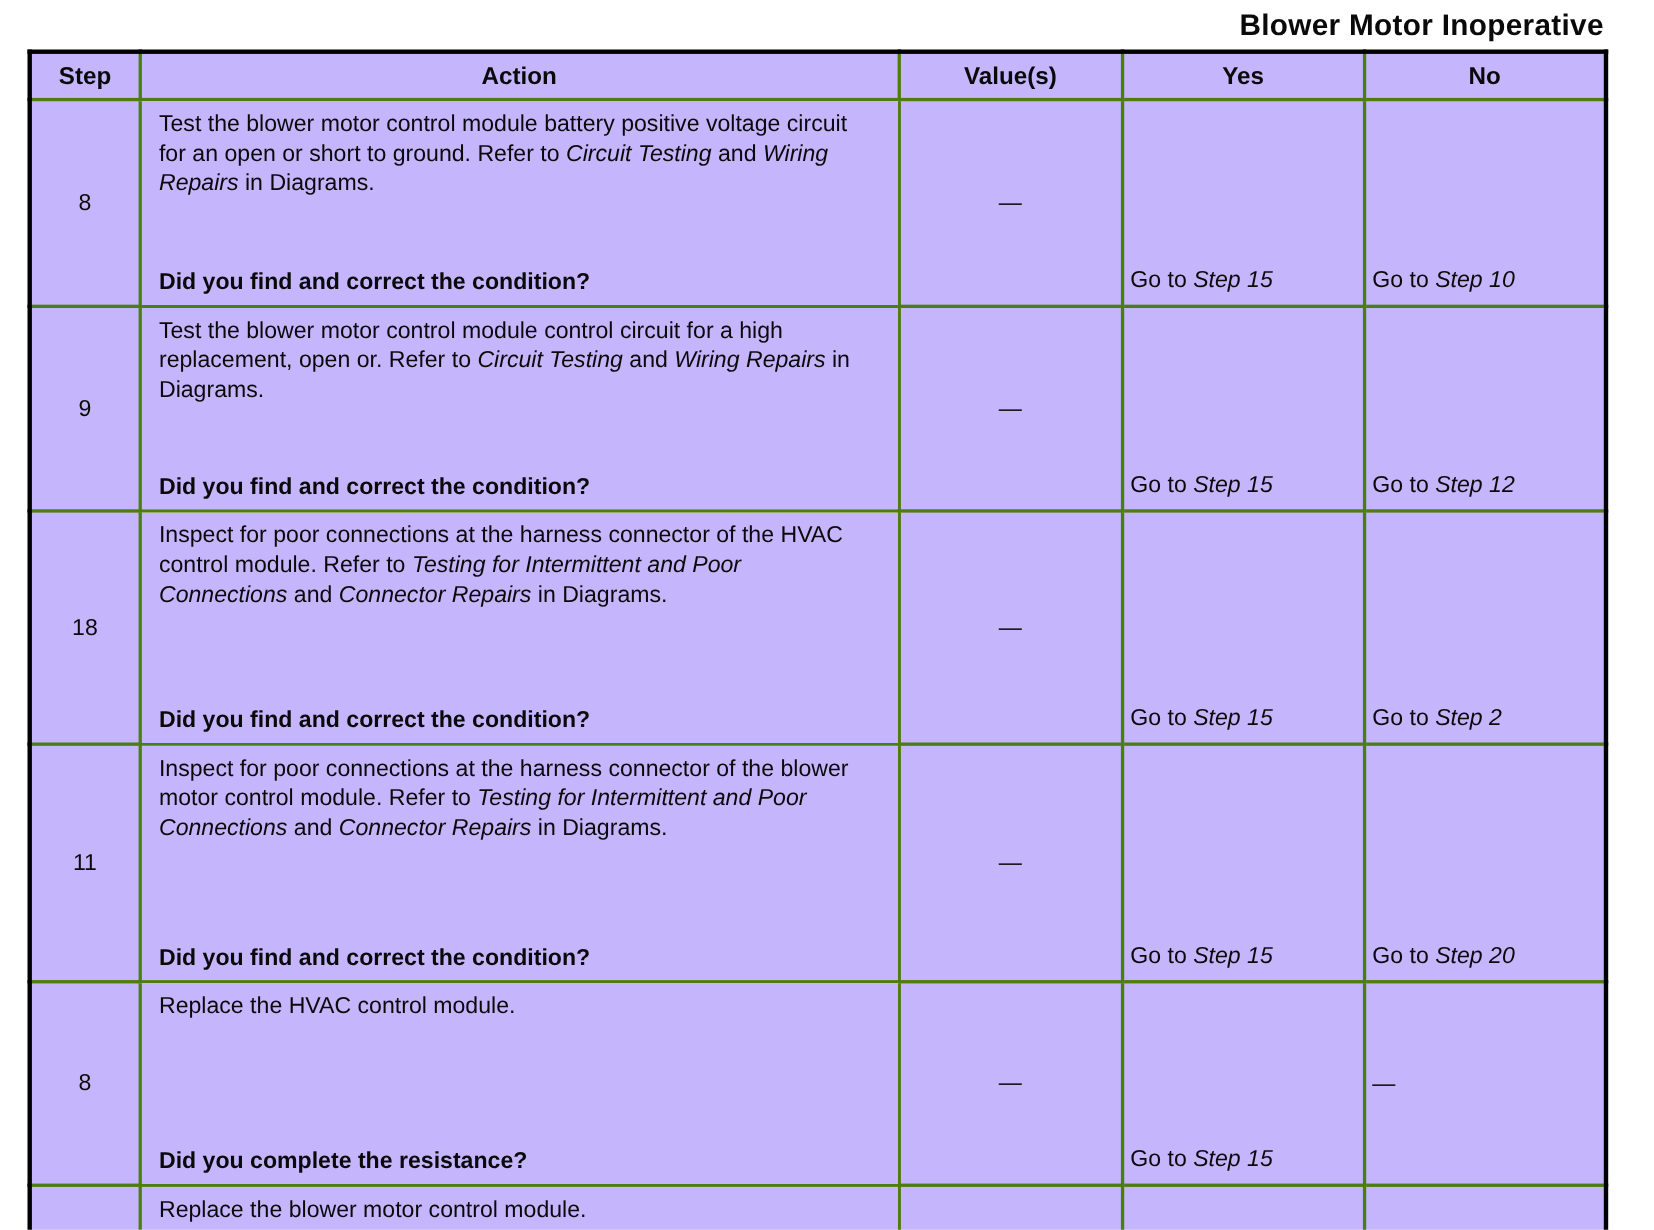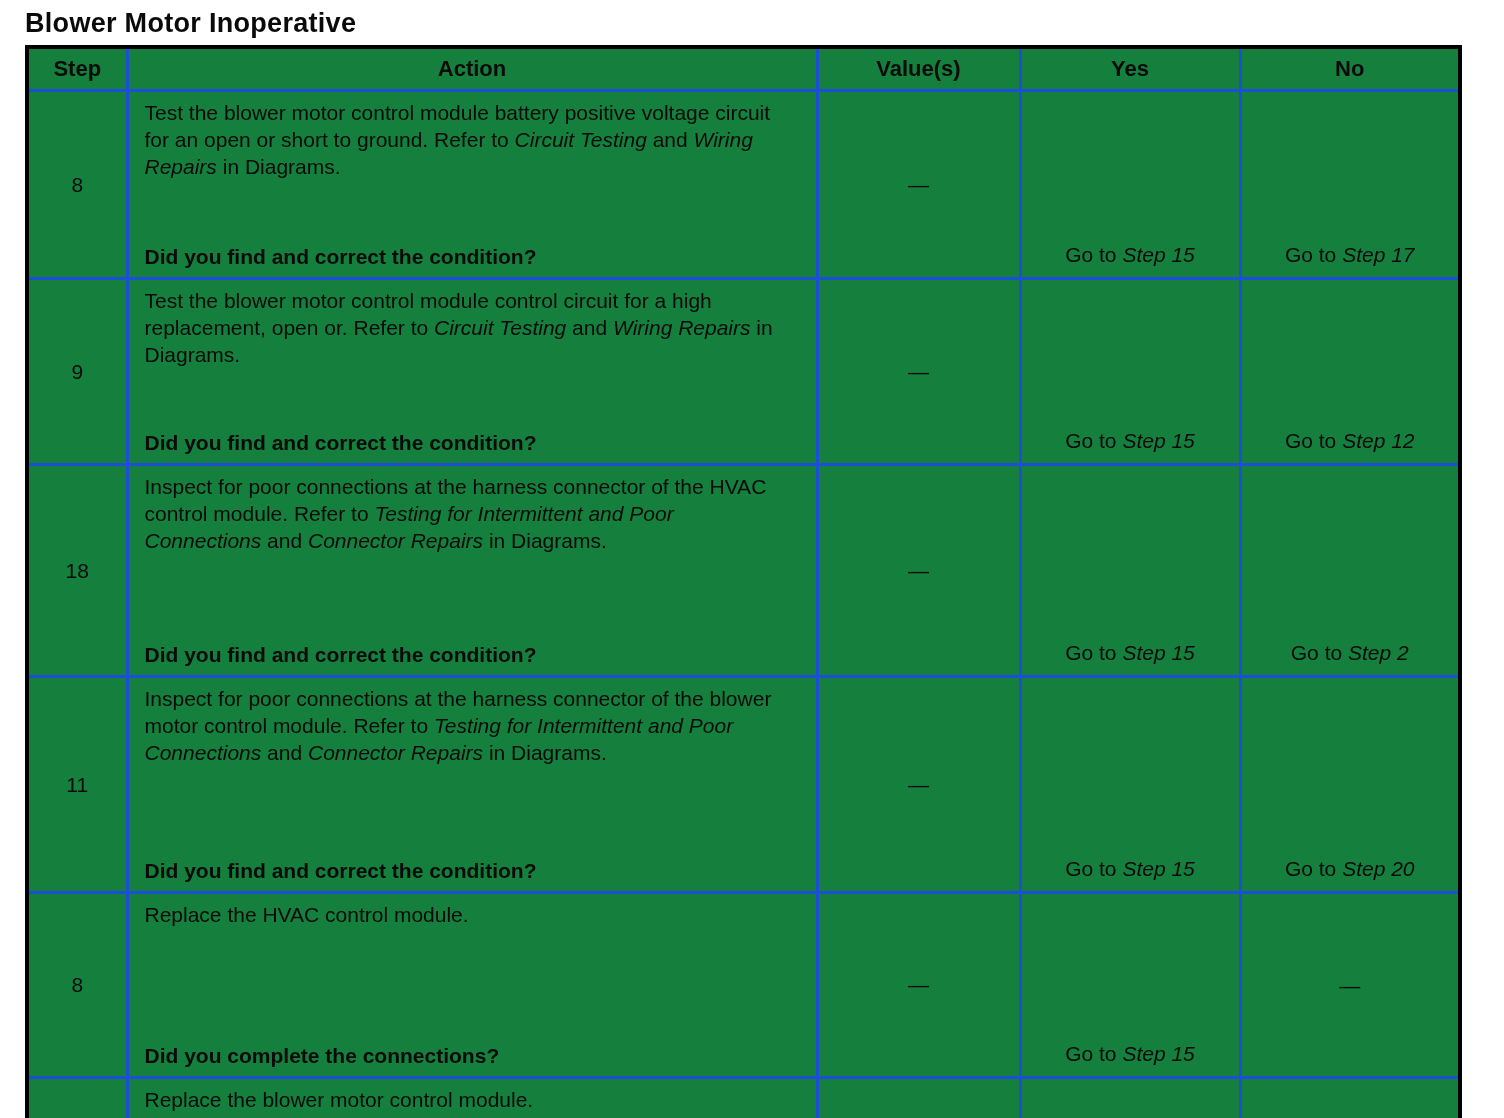--- a/index.html
+++ b/index.html
@@ -10,41 +10,41 @@
   body {
     width: 1504px;
     height: 1118px;
     font-family: "Liberation Sans", sans-serif;
     color: #0a0a0a;
     overflow: hidden;
   }
   .page-title {
     width: 1433px;
     margin: 8px 0 6px 25px;
-    text-align: left;
+    text-align: right;
     font-size: 27px;
     font-weight: bold;
     letter-spacing: 0.3px;
   }
   table.diag-table {
     border-collapse: collapse;
     table-layout: fixed;
     width: 1433px;
     margin-left: 25px;
     border: 4px solid #000;
   }
   col.c-step   { width: 100px; }
   col.c-action { width: 690px; }
   col.c-value  { width: 203px; }
   col.c-yes    { width: 220px; }
   col.c-no     { width: 220px; }
 
   th, td {
-    border: 3px solid #1d4ed8;
-    background: #15803d;
+    border: 3px solid #4d7c0f;
+    background: #c4b5fd;
   }
   th {
     font-size: 22px;
     font-weight: bold;
     text-align: center;
     height: 36px;
     padding: 2px 4px;
   }
   td {
     font-size: 21px;
@@ -82,21 +82,20 @@
     line-height: 27px;
     white-space: nowrap;
     font-weight: bold;
   }
   td.value-cell {
     text-align: center;
     vertical-align: middle;
     padding: 0 6px;
   }
   td.result-cell {
-    text-align: center;
     vertical-align: bottom;
     padding: 0 6px 9px 6px;
     line-height: 27px;
   }
   td.result-cell.dash {
     vertical-align: middle;
     padding-bottom: 0;
   }
   i { font-style: italic; }
 </style>
@@ -124,21 +123,21 @@
   </thead>
   <tbody>
       <tr>
         <td class="step-cell">8</td>
         <td class="action-cell">
           <div class="action-text"><span>Test the blower motor control module battery positive voltage circuit for an open or short to ground. Refer to </span><i>Circuit Testing</i><span> and </span><i>Wiring Repairs</i><span> in Diagrams.</span></div>
           <div class="question">Did you find and correct the condition?</div>
         </td>
         <td class="value-cell">—</td>
         <td class="result-cell"><span>Go to </span><i>Step 15</i></td>
-        <td class="result-cell"><span>Go to </span><i>Step 17</i></td>
+        <td class="result-cell"><span>Go to </span><i>Step 10</i></td>
       </tr>
       <tr>
         <td class="step-cell">9</td>
         <td class="action-cell">
           <div class="action-text"><span>Test the blower motor control module control circuit for a high replacement, open or. Refer to </span><i>Circuit Testing</i><span> and </span><i>Wiring Repairs</i><span> in Diagrams.</span></div>
           <div class="question">Did you find and correct the condition?</div>
         </td>
         <td class="value-cell">—</td>
         <td class="result-cell"><span>Go to </span><i>Step 15</i></td>
         <td class="result-cell"><span>Go to </span><i>Step 12</i></td>
@@ -160,21 +159,21 @@
           <div class="question">Did you find and correct the condition?</div>
         </td>
         <td class="value-cell">—</td>
         <td class="result-cell"><span>Go to </span><i>Step 15</i></td>
         <td class="result-cell"><span>Go to </span><i>Step 20</i></td>
       </tr>
       <tr>
         <td class="step-cell">8</td>
         <td class="action-cell">
           <div class="action-text"><span>Replace the HVAC control module.</span></div>
-          <div class="question">Did you complete the connections?</div>
+          <div class="question">Did you complete the resistance?</div>
         </td>
         <td class="value-cell">—</td>
         <td class="result-cell"><span>Go to </span><i>Step 15</i></td>
         <td class="result-cell dash"><span>—</span></td>
       </tr>
       <tr>
         <td class="step-cell">13</td>
         <td class="action-cell">
           <div class="action-text"><span>Replace the blower motor control module.</span></div>
         </td>

